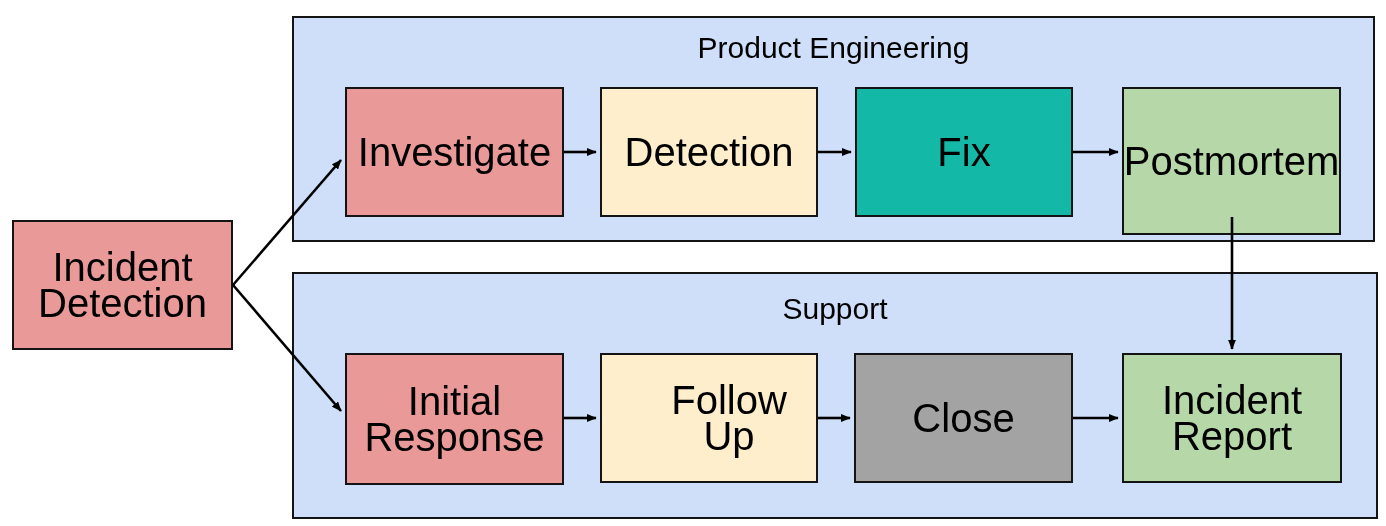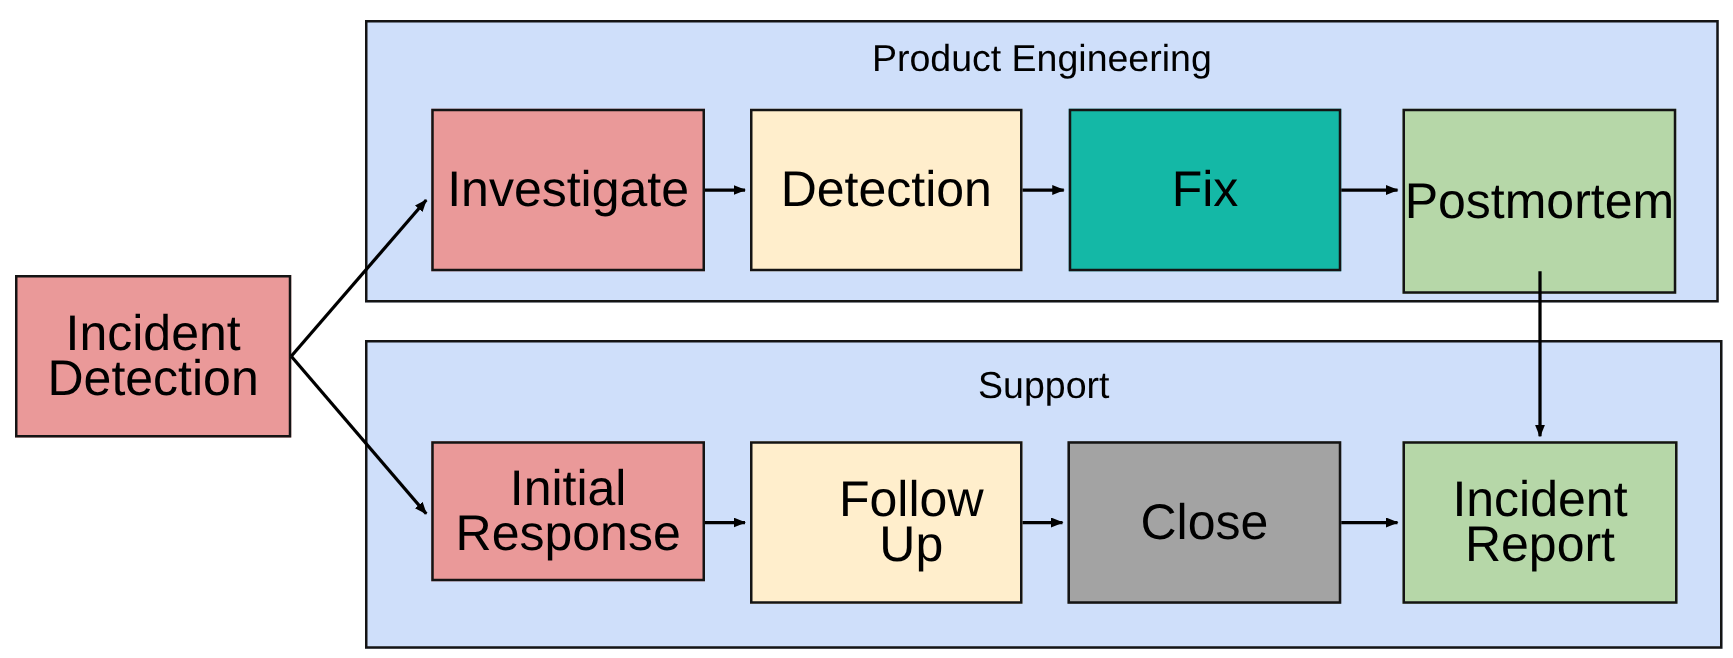--- a/index.html
+++ b/index.html
@@ -68,21 +68,21 @@
   </div>
 
   <div class="node" id="node-incident-detection" style="left: 12px; top: 220px; width: 221px; height: 130px; background: rgb(234, 153, 153); border-color: rgb(20, 20, 20);">Incident
 Detection</div>
 
   <div class="node" id="node-investigate" style="left: 345px; top: 87px; width: 219px; height: 130px; background: rgb(234, 153, 153); border-color: rgb(20, 20, 20);">Investigate</div>
   <div class="node" id="node-mitigate" style="left: 600px; top: 87px; width: 218px; height: 130px; background: rgb(255, 238, 204); border-color: rgb(20, 20, 20);">Detection</div>
   <div class="node" id="node-fix" style="left: 855px; top: 87px; width: 218px; height: 130px; background: #14b8a6; border-color: rgb(20, 20, 20);">Fix</div>
   <div class="node" id="node-postmortem" style="left: 1122px; top: 87px; width: 219px; height: 148px; background: rgb(182, 215, 168); border-color: rgb(20, 20, 20);">Postmortem</div>
 
-  <div class="node" id="node-initial-response" style="left: 345px; top: 353px; width: 219px; height: 112px; background: rgb(234, 153, 153); border-color: rgb(20, 20, 20);">Initial
+  <div class="node" id="node-initial-response" style="left: 345px; top: 353px; width: 219px; height: 132px; background: rgb(234, 153, 153); border-color: rgb(20, 20, 20);">Initial
 Response</div>
   <div class="node" id="node-follow-up" style="left: 600px; top: 353px; width: 218px; height: 130px; background: rgb(255, 238, 204); border-color: rgb(20, 20, 20); padding-left: 40px;">Follow Up</div>
   <div class="node" id="node-close" style="left: 854px; top: 353px; width: 219px; height: 130px; background: #a3a3a3; border-color: rgb(20, 20, 20);">Close</div>
   <div class="node" id="node-incident-report" style="left: 1122px; top: 353px; width: 220px; height: 130px; background: rgb(182, 215, 168); border-color: rgb(20, 20, 20);">Incident
 Report</div>
 
   <svg id="edges" viewBox="0 0 1386 526">
     <defs>
       <marker id="arrowhead" markerWidth="10" markerHeight="8" refX="9.2" refY="4" orient="auto" markerUnits="userSpaceOnUse">
         <path d="M0,0 L10,4 L0,8 z" fill="#000000"></path>

